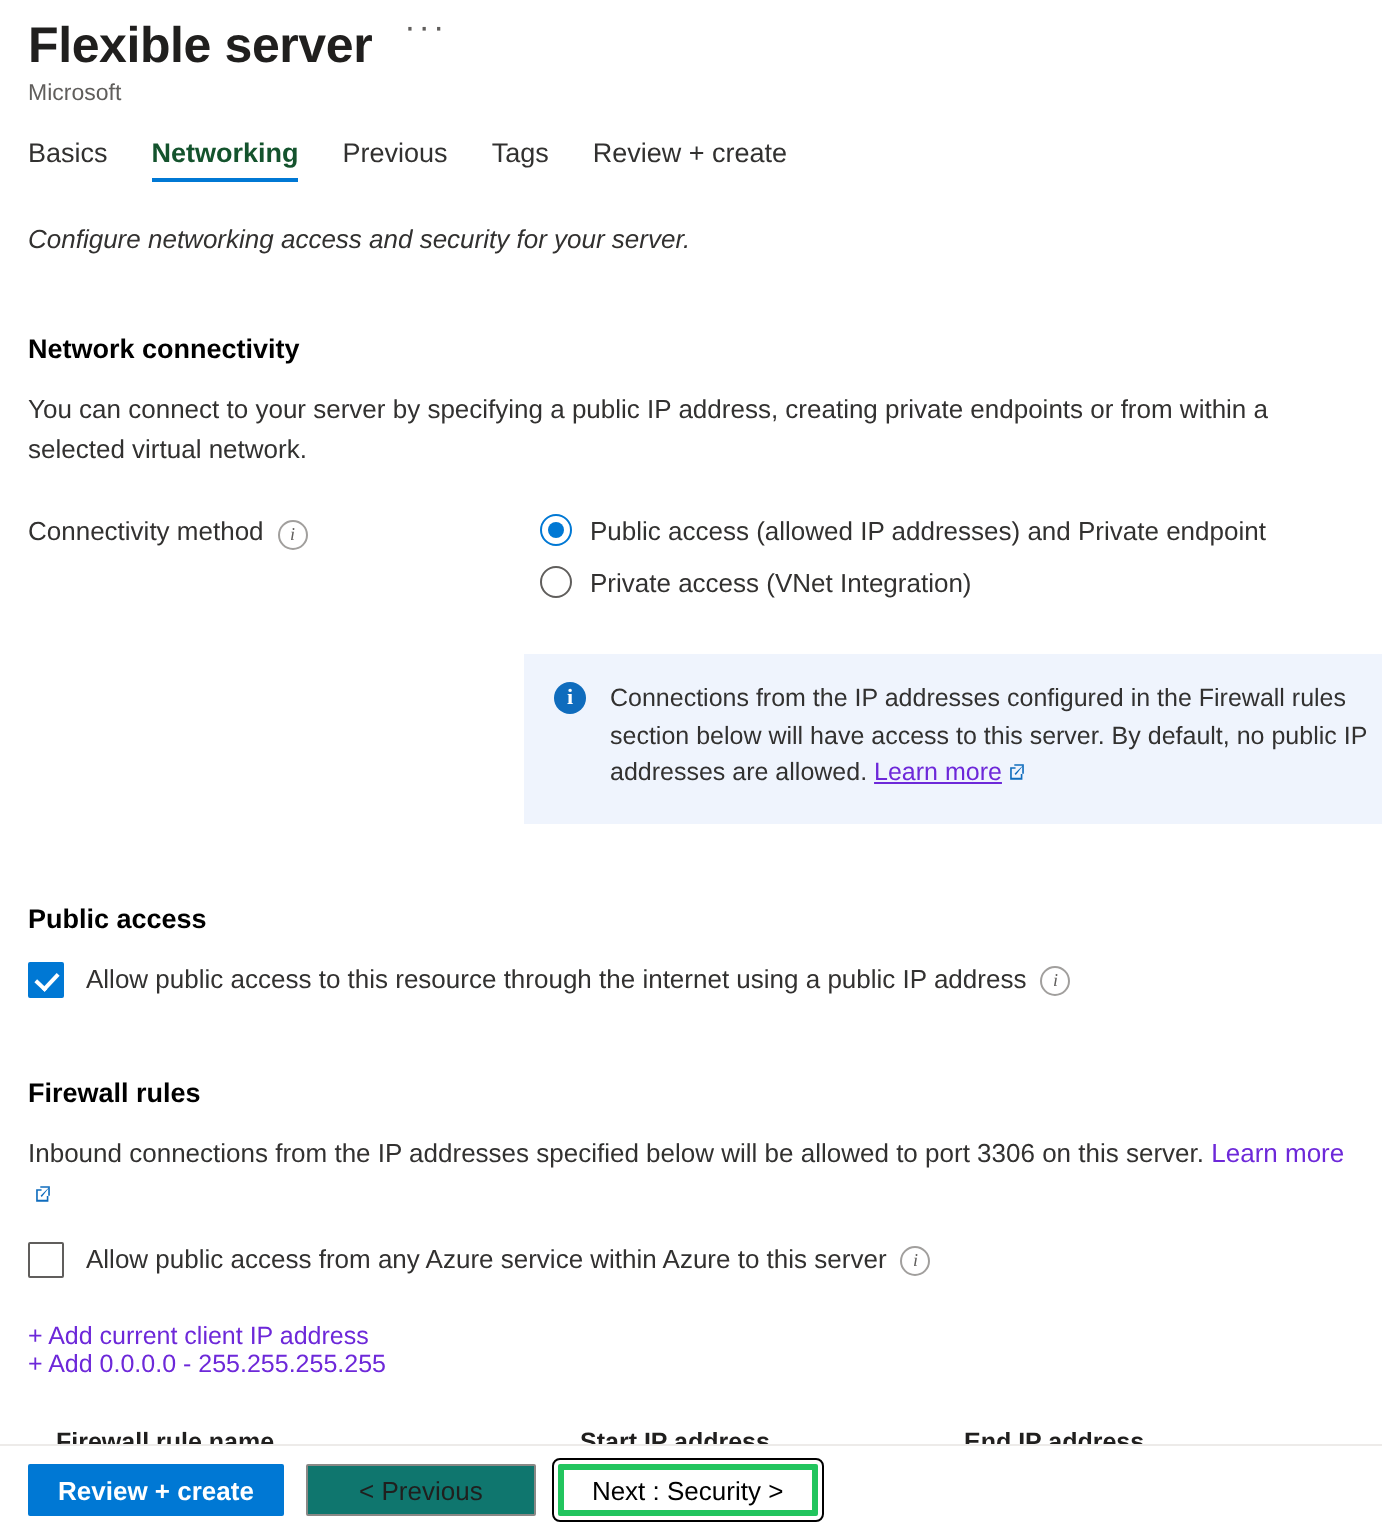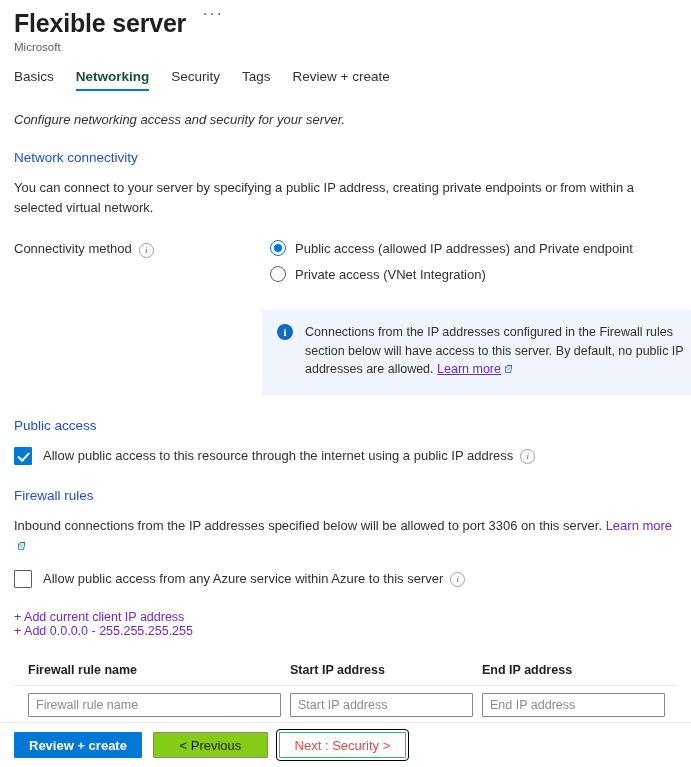--- a/index.html
+++ b/index.html
@@ -84,23 +84,23 @@
     padding: 0 14px;
   }
   .intro {
     font-size: 13px;
     color: #323130;
     margin-top: 21px;
     font-style: italic;
   }
   .section-heading {
     font-size: 13.5px;
-    font-weight: 400;
-    color: #1d4ed8;
-    margin-top: 23px;
+    font-weight: 700;
+    color: #000000;
+    margin-top: 40px;
   }
   .section-desc {
     font-size: 13px;
     color: #323130;
     margin-top: 13px;
     line-height: 20px;
     max-width: 678px;
   }
 
   
@@ -337,49 +337,49 @@
     white-space: nowrap;
   }
   .btn-primary {
     background: #0078d4;
     color: #ffffff;
     border: 1px solid #0078d4;
     font-weight: 600;
     min-width: 121px;
   }
   .btn-default {
-    background: #84cc16;
+    background: #0f766e;
     color: #201f1e;
     border: 1px solid #8a8886;
     min-width: 115px;
   }
   .btn-focus {
     background: #ffffff;
-    color: #ef4444;
-    border: 1px solid #22c55e;
+    color: #000000;
+    border: 3px solid #22c55e;
     outline: 1px solid #000000;
     outline-offset: 2px;
     min-width: 127px;
   }
 </style>
 </head>
 <body>
 
 <div class="page-header">
   <div class="title-row">
     <div class="page-title">Flexible server</div>
     <div class="ellipsis-btn">···</div>
   </div>
   <div class="subtitle">Microsoft</div>
 </div>
 
 <div class="tabs">
   <div class="tab">Basics</div>
   <div class="tab active">Networking</div>
-  <div class="tab">Security</div>
+  <div class="tab">Previous</div>
   <div class="tab">Tags</div>
   <div class="tab">Review + create</div>
 </div>
 
 <div class="content">
 
   <div class="intro">Configure networking access and security for your server.</div>
 
   <div class="section-heading">Network connectivity</div>
   <div class="section-desc">You can connect to your server by specifying a public IP address, creating private endpoints or from within a selected virtual network.</div>

